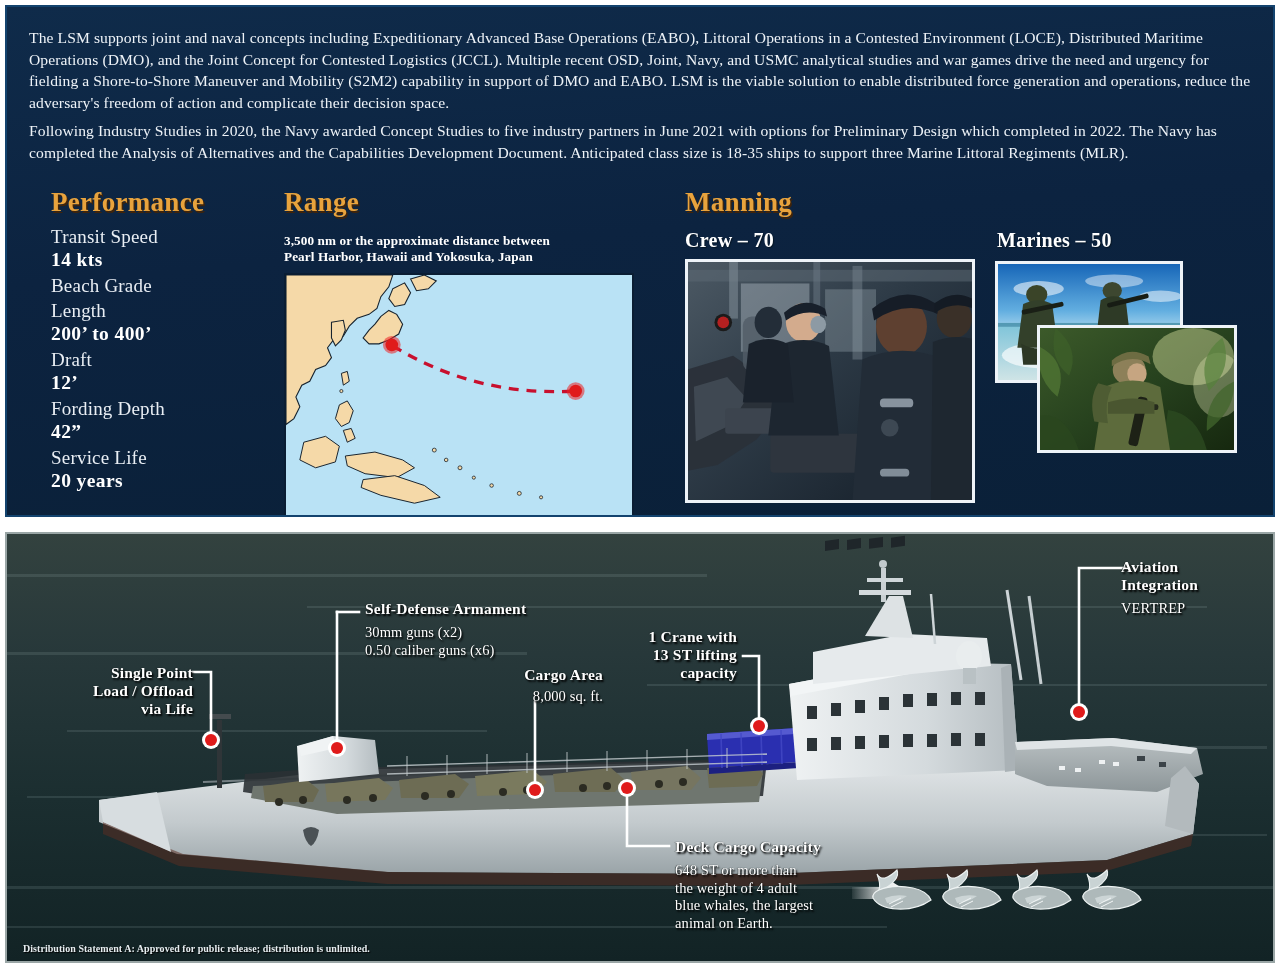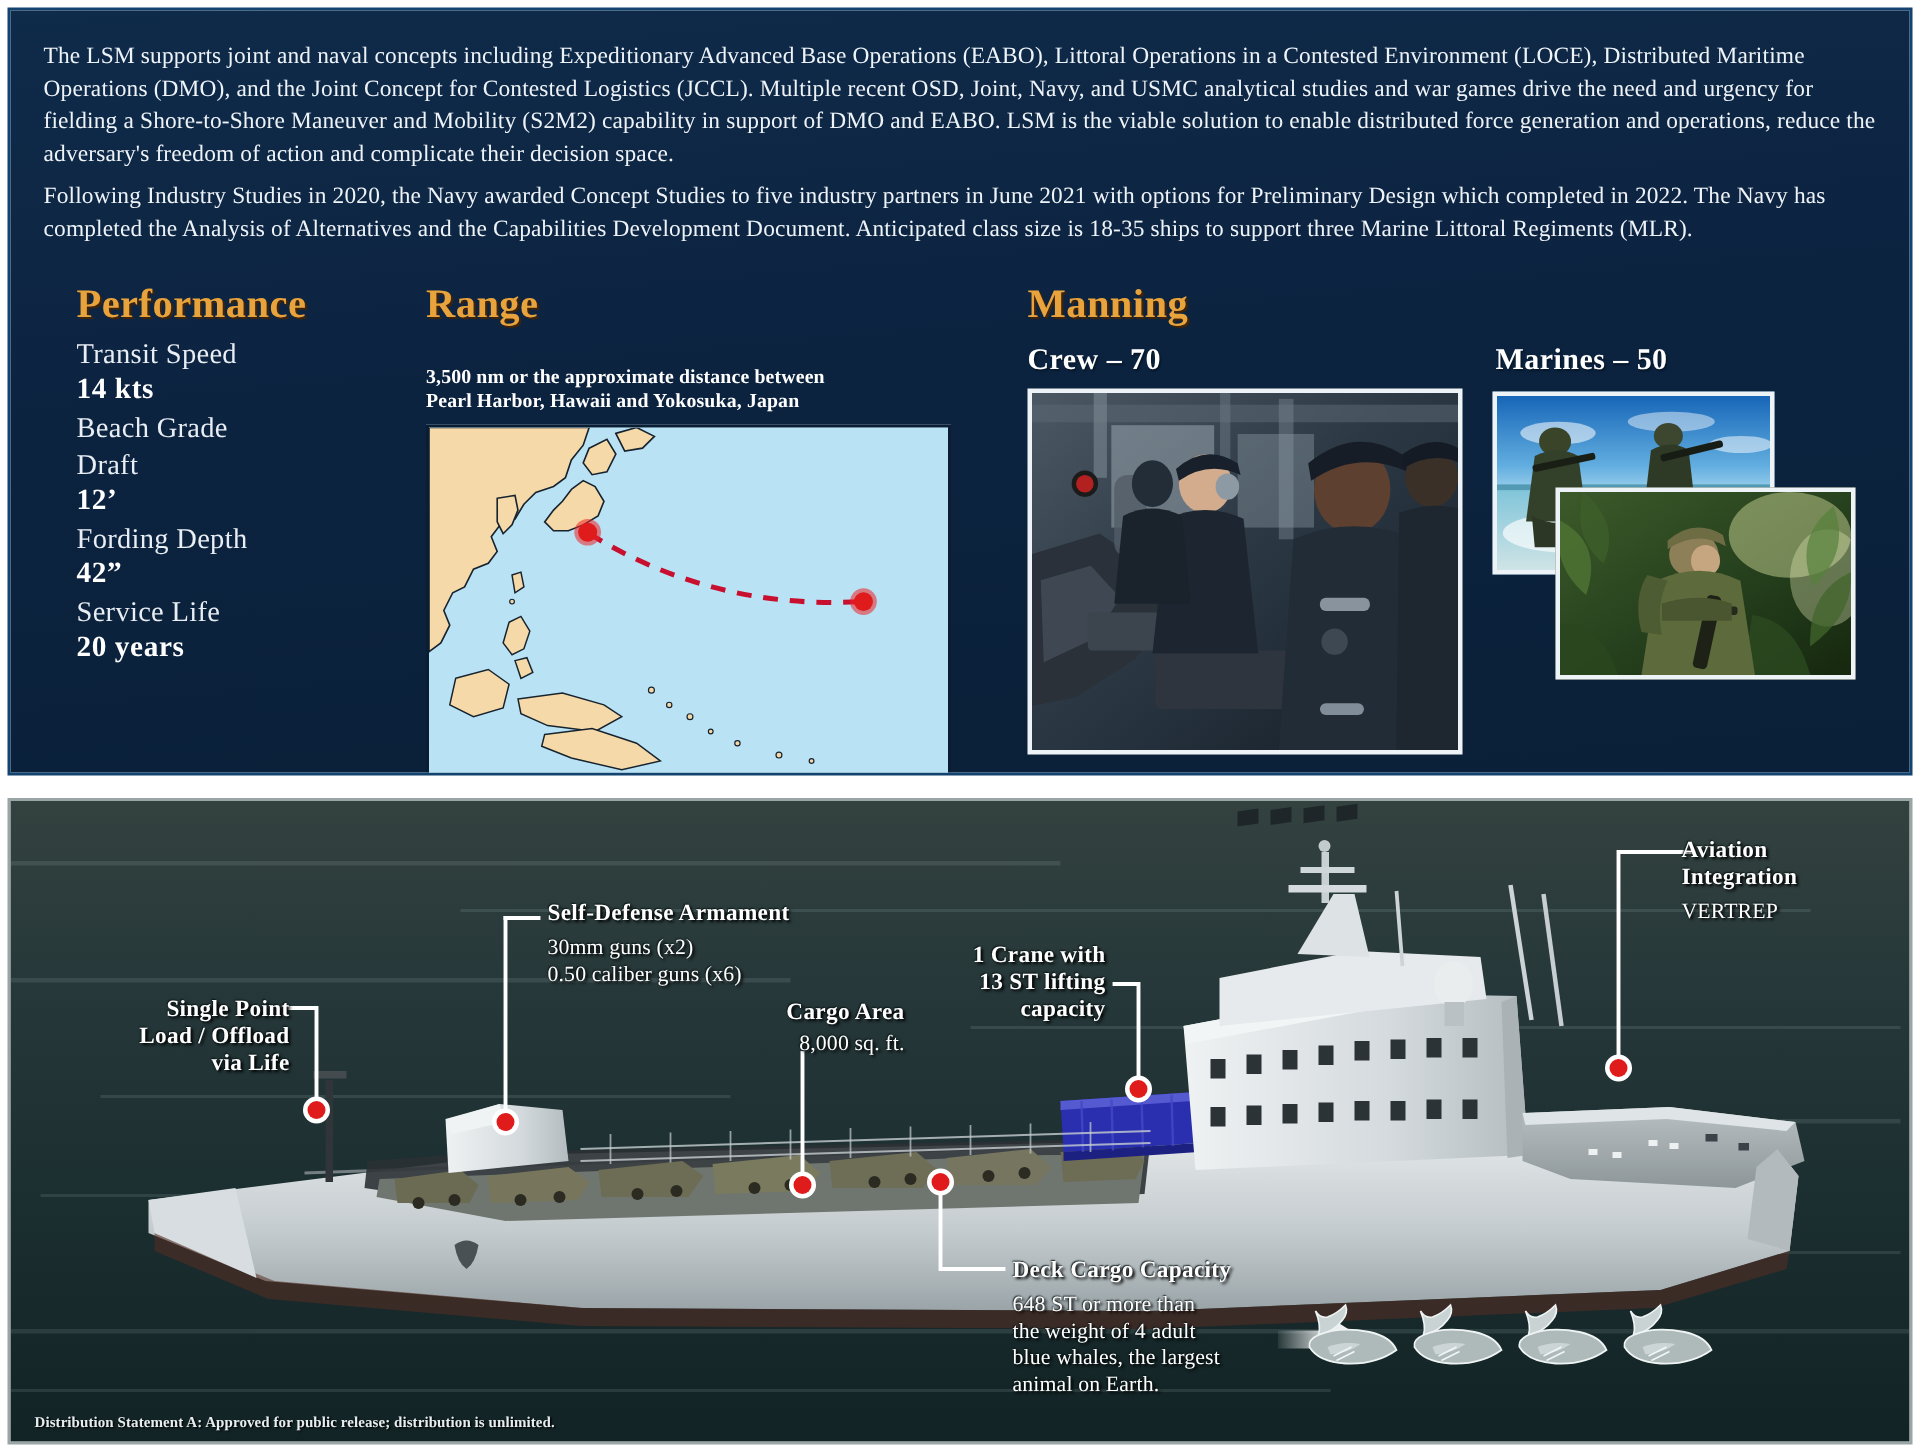--- a/index.html
+++ b/index.html
@@ -56,21 +56,21 @@
     color: #ffffff;
     font-family: "Liberation Serif", serif;
     font-weight: bold;
     font-size: 19.5px;
     line-height: 24px;
     letter-spacing: 0.4px;
   }
 
   
   #range-col { position: absolute; left: 277px; top: 180px; width: 352px; }
-  #range-head { margin-bottom: 25px; }
+  #range-head { margin-bottom: 15px; }
   #range-sub {
     color: #ffffff; font-weight: bold;
     font-family: "Liberation Serif", serif;
     font-size: 13.2px; line-height: 16px; letter-spacing: 0.1px;
     margin-bottom: 8px;
   }
   #map-frame {
     position: relative; width: 350px; height: 245px;
     border: 2px solid #0a1d33;
     background: #b9e2f5; overflow: hidden;
@@ -170,20 +170,24 @@
 
     <div id="perf-col">
       <div class="sec-head" id="perf-head">Performance</div>
 
       <div class="perf-row">
         <span class="perf-label">Transit Speed</span>
         <span class="perf-value">14 kts</span>
       </div>
       <div class="perf-row">
         <span class="perf-label">Beach Grade</span>
+      </div>
+      <div class="perf-row">
+        <span class="perf-label">Length</span>
+        <span class="perf-value">200’ to 400’</span>
       </div>
       <div class="perf-row">
         <span class="perf-label">Draft</span>
         <span class="perf-value">12’</span>
       </div>
       <div class="perf-row">
         <span class="perf-label">Fording Depth</span>
         <span class="perf-value">42”</span>
       </div>
       <div class="perf-row">

